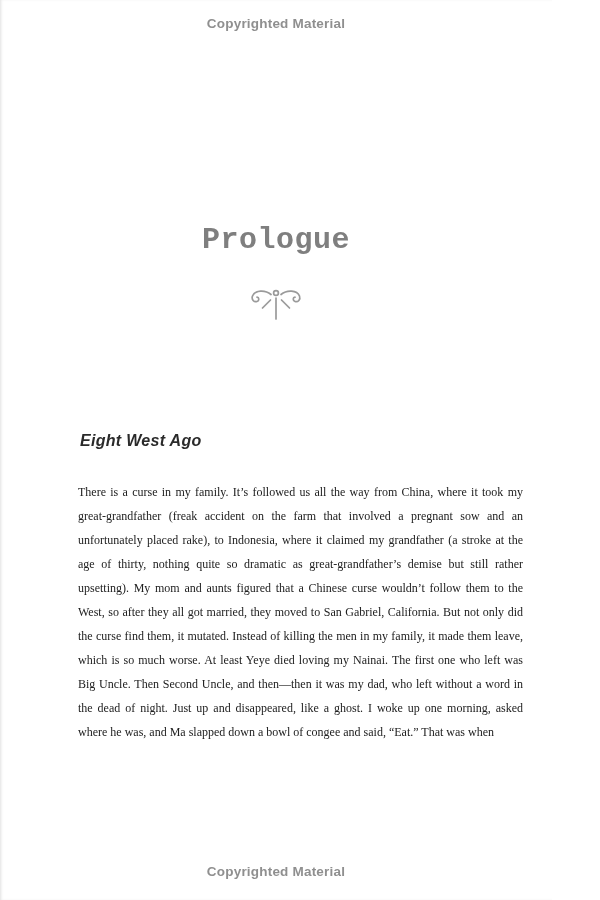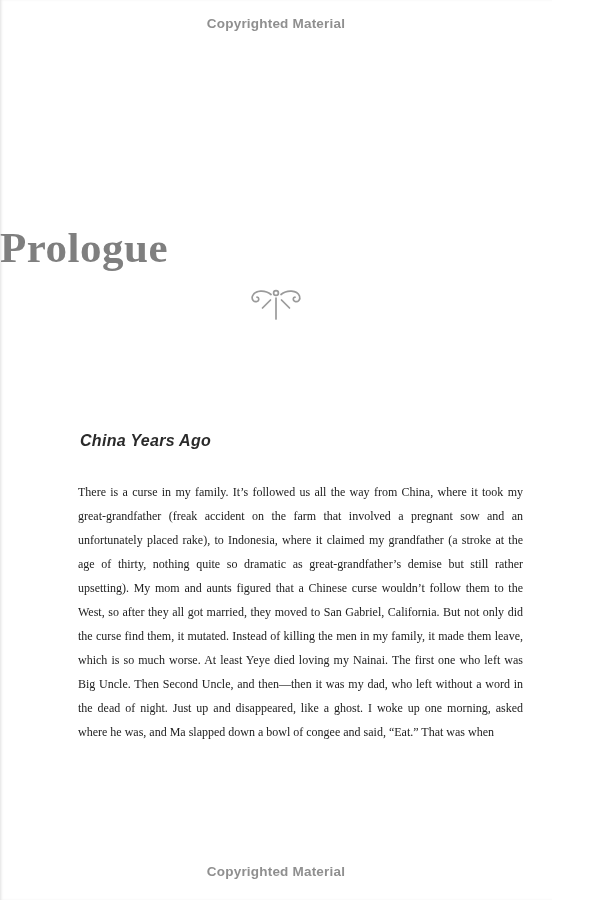--- a/index.html
+++ b/index.html
@@ -27,23 +27,24 @@
     letter-spacing: 0.2px;
     color: #8f8f8f;
   }
   .copyright.top { top: 16px; }
   .copyright.bottom { top: 864px; }
   .chapter-heading {
     position: absolute;
     top: 224px;
     left: 0;
     width: 100%;
-    font-family: Liberation Serif, serif;
+    text-align: center;
+    font-family: Liberation Mono, monospace;
     font-weight: 700;
-    font-size: 43px;
+    font-size: 30px;
     line-height: 1.1;
     letter-spacing: 0.5px;
     color: #7f7f7f;
   }
   .ornament {
     position: absolute;
     top: 287px;
     left: 0;
     width: 100%;
     text-align: center;
@@ -89,19 +90,19 @@
         <circle cx="32" cy="6" r="2.4"></circle>
         <line x1="32" y1="11" x2="32" y2="32"></line>
         <line x1="26.5" y1="13" x2="18.5" y2="21"></line>
         <line x1="37.5" y1="13" x2="45.5" y2="21"></line>
         <path d="M27,7.5 C21,2.5 11,3 8.5,9 C7.2,12.5 10,15.5 13,14.5 C15.5,13.6 15.2,10.3 13,10.2"></path>
         <path d="M37,7.5 C43,2.5 53,3 55.5,9 C56.8,12.5 54,15.5 51,14.5 C48.5,13.6 48.8,10.3 51,10.2"></path>
       </svg>
     </span>
   </div>
 
-  <div class="section-label">China Years Ago</div>
+  <div class="section-label">Eight West Ago</div>
 
   <div class="body-text">There is a curse in my family. It’s followed us all the way from China, where it took my great-grandfather (freak accident on the farm that involved a pregnant sow and an unfortunately placed rake), to Indonesia, where it claimed my grandfather (a stroke at the age of thirty, nothing quite so dramatic as great-grandfather’s demise but still rather upsetting). My mom and aunts figured that a Chinese curse wouldn’t follow them to the West, so after they all got married, they moved to San Gabriel, California. But not only did the curse find them, it mutated. Instead of killing the men in my family, it made them leave, which is so much worse. At least Yeye died loving my Nainai. The first one who left was Big Uncle. Then Second Uncle, and then—then it was my dad, who left without a word in the dead of night. Just up and disappeared, like a ghost. I woke up one morning, asked where he was, and Ma slapped down a bowl of congee and said, “Eat.” That was when</div>
 
   <div class="copyright bottom">Copyrighted Material</div>
 
 </div>
 
 </body></html>

